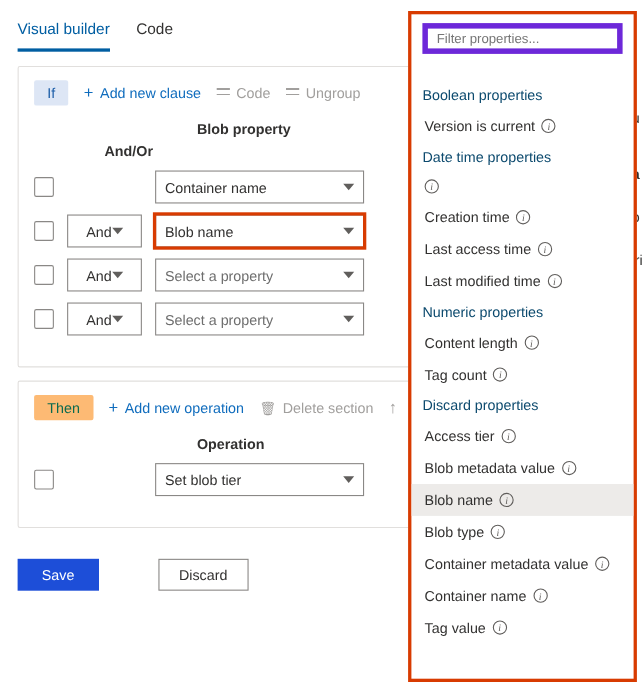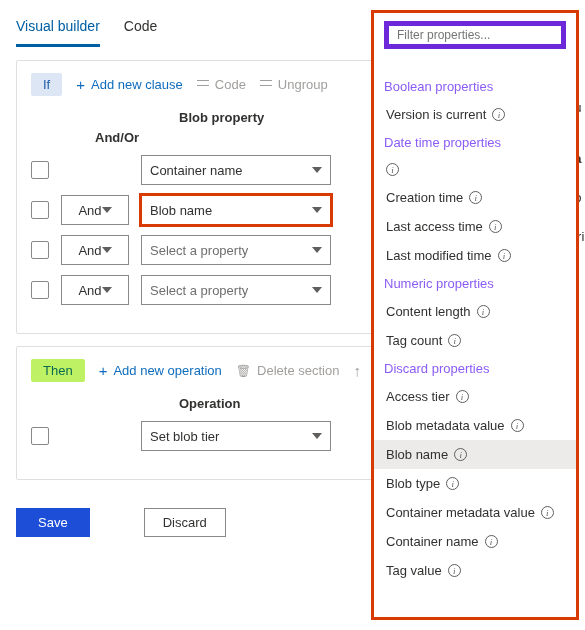--- a/index.html
+++ b/index.html
@@ -4,21 +4,21 @@
 <style>
   * { box-sizing: border-box; font-family: "Segoe UI", Arial, sans-serif; }
   body { margin: 0; width: 585px; height: 630px; background: #fff; color: #323130; font-size: 13px; position: relative; }
   .tabs { display: flex; gap: 24px; padding: 12px 16px 0 16px; border-bottom: 1px solid transparent; }
   .tab { padding: 6px 0 10px 0; cursor: pointer; font-size: 14px; color: #323130; }
   .tab.active { color: #005ea2; border-bottom: 3px solid #005ea2; font-weight: 400; }
   .section { border: 1px solid #e1dfdd; margin: 12px 16px; padding: 12px 14px 18px 14px; border-radius: 2px; }
   .section-head { display: flex; align-items: center; gap: 14px; margin-bottom: 14px; }
   .badge { padding: 4px 12px; border-radius: 2px; font-size: 13px; }
   .badge-if { background: #dde6f5; color: #1e5fa9; }
-  .badge-then { background: #bef264; color: #0b6a4f; }
+  .badge-then { background: #fdba74; color: #0b6a4f; }
   .link-btn { display: flex; align-items: center; gap: 6px; color: #0f6cbd; cursor: pointer; font-size: 13px; }
   .dim-btn { display: flex; align-items: center; gap: 6px; color: #a19f9d; cursor: default; font-size: 13px; }
   .plus { font-size: 15px; line-height: 1; }
   .cols { display: flex; gap: 16px; padding-left: 30px; font-weight: 600; font-size: 13px; margin-bottom: 8px; }
   .col-andor { width: 68px; margin-top: 20px; }
   .col-prop { width: 190px; }
   .row { display: flex; align-items: center; gap: 12px; margin: 10px 0; }
   .cb { width: 18px; height: 18px; border: 1px solid #8a8886; border-radius: 2px; background: #fff; }
   .select { height: 30px; border: 1px solid #8a8886; background: #fff; display: flex; align-items: center; justify-content: space-between; padding: 0 8px; font-size: 13px; color: #323130; }
   .select.placeholder { color: #6e6e6e; }
@@ -26,21 +26,21 @@
   .sel-prop { width: 190px; }
   .chev { width: 0; height: 0; border-left: 5px solid transparent; border-right: 5px solid transparent; border-top: 6px solid #605e5c; }
   .highlight { outline: 3px solid #d83b01; outline-offset: -1px; }
   .actions { display: flex; gap: 10px; padding: 16px; }
   .btn-primary { background: #1d4ed8; color: #fff; border: none; padding: 7px 22px; font-size: 13px; cursor: pointer; }
   .btn-secondary { background: #fff; color: #323130; border: 1px solid #8a8886; padding: 6px 18px; font-size: 13px; cursor: pointer; margin-left: 44px; }
   .arrow-up { font-size: 15px; color: #a19f9d; }
   
   .panel { position: absolute; top: 10px; right: 6px; width: 208px; height: 610px; background: #fff; border: 3px solid #d83b01; padding: 8px 10px; overflow: hidden; }
   .filter { width: 100%; height: 28px; border: 5px solid #6d28d9; padding: 0 8px; font-size: 12px; color: #6e6e6e; margin-bottom: 24px; }
-  .grp { color: #8b5cf6; font-size: 13px; padding: 6px 0; }
+  .grp { color: #0c4a6e; font-size: 13px; padding: 6px 0; }
   .opt { display: flex; align-items: center; gap: 6px; padding: 7px 2px; font-size: 13px; cursor: pointer; }
   .opt.sel { background: #edebe9; margin: 0 -10px; padding-left: 12px; padding-right: 12px; }
   .info { width: 13px; height: 13px; border: 1px solid #605e5c; border-radius: 50%; display: inline-flex; align-items: center; justify-content: center; font-size: 9px; font-style: italic; color: #605e5c; font-family: Georgia, serif; flex: none; }
   .trash-icon::before { content: "🗑"; font-size: 12px; color: #a19f9d; }
   .lines-icon { display: inline-block; width: 12px; height: 10px; background: repeating-linear-gradient(#a19f9d 0 1.5px, transparent 1.5px 5px); }
 </style>
 </head>
 <body>
 
 <div class="tabs">

